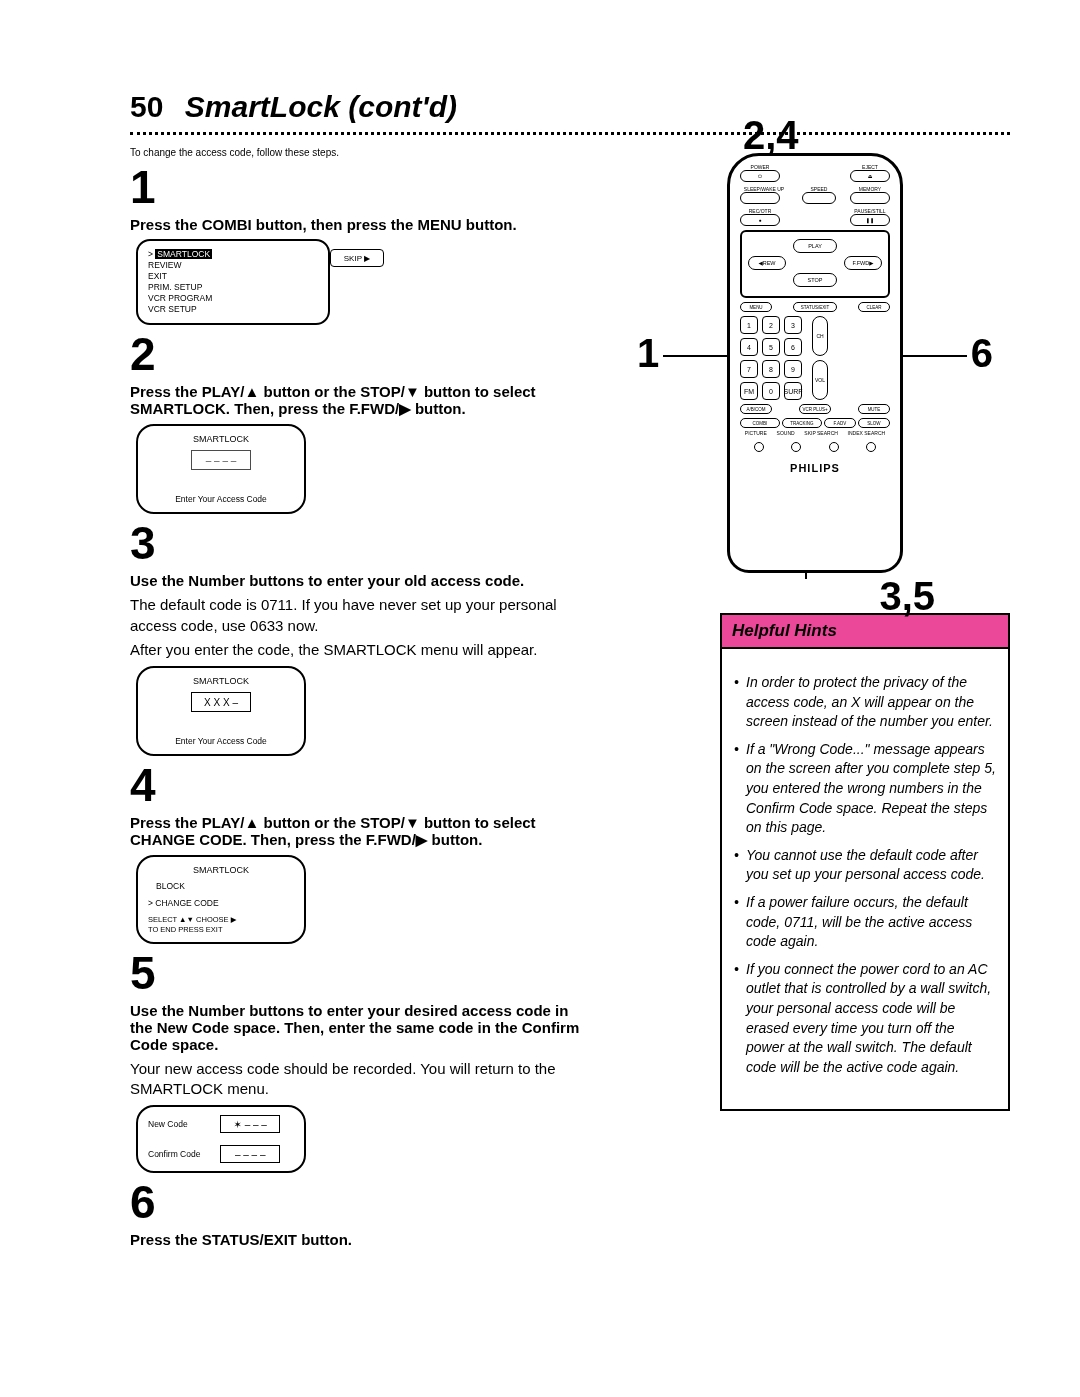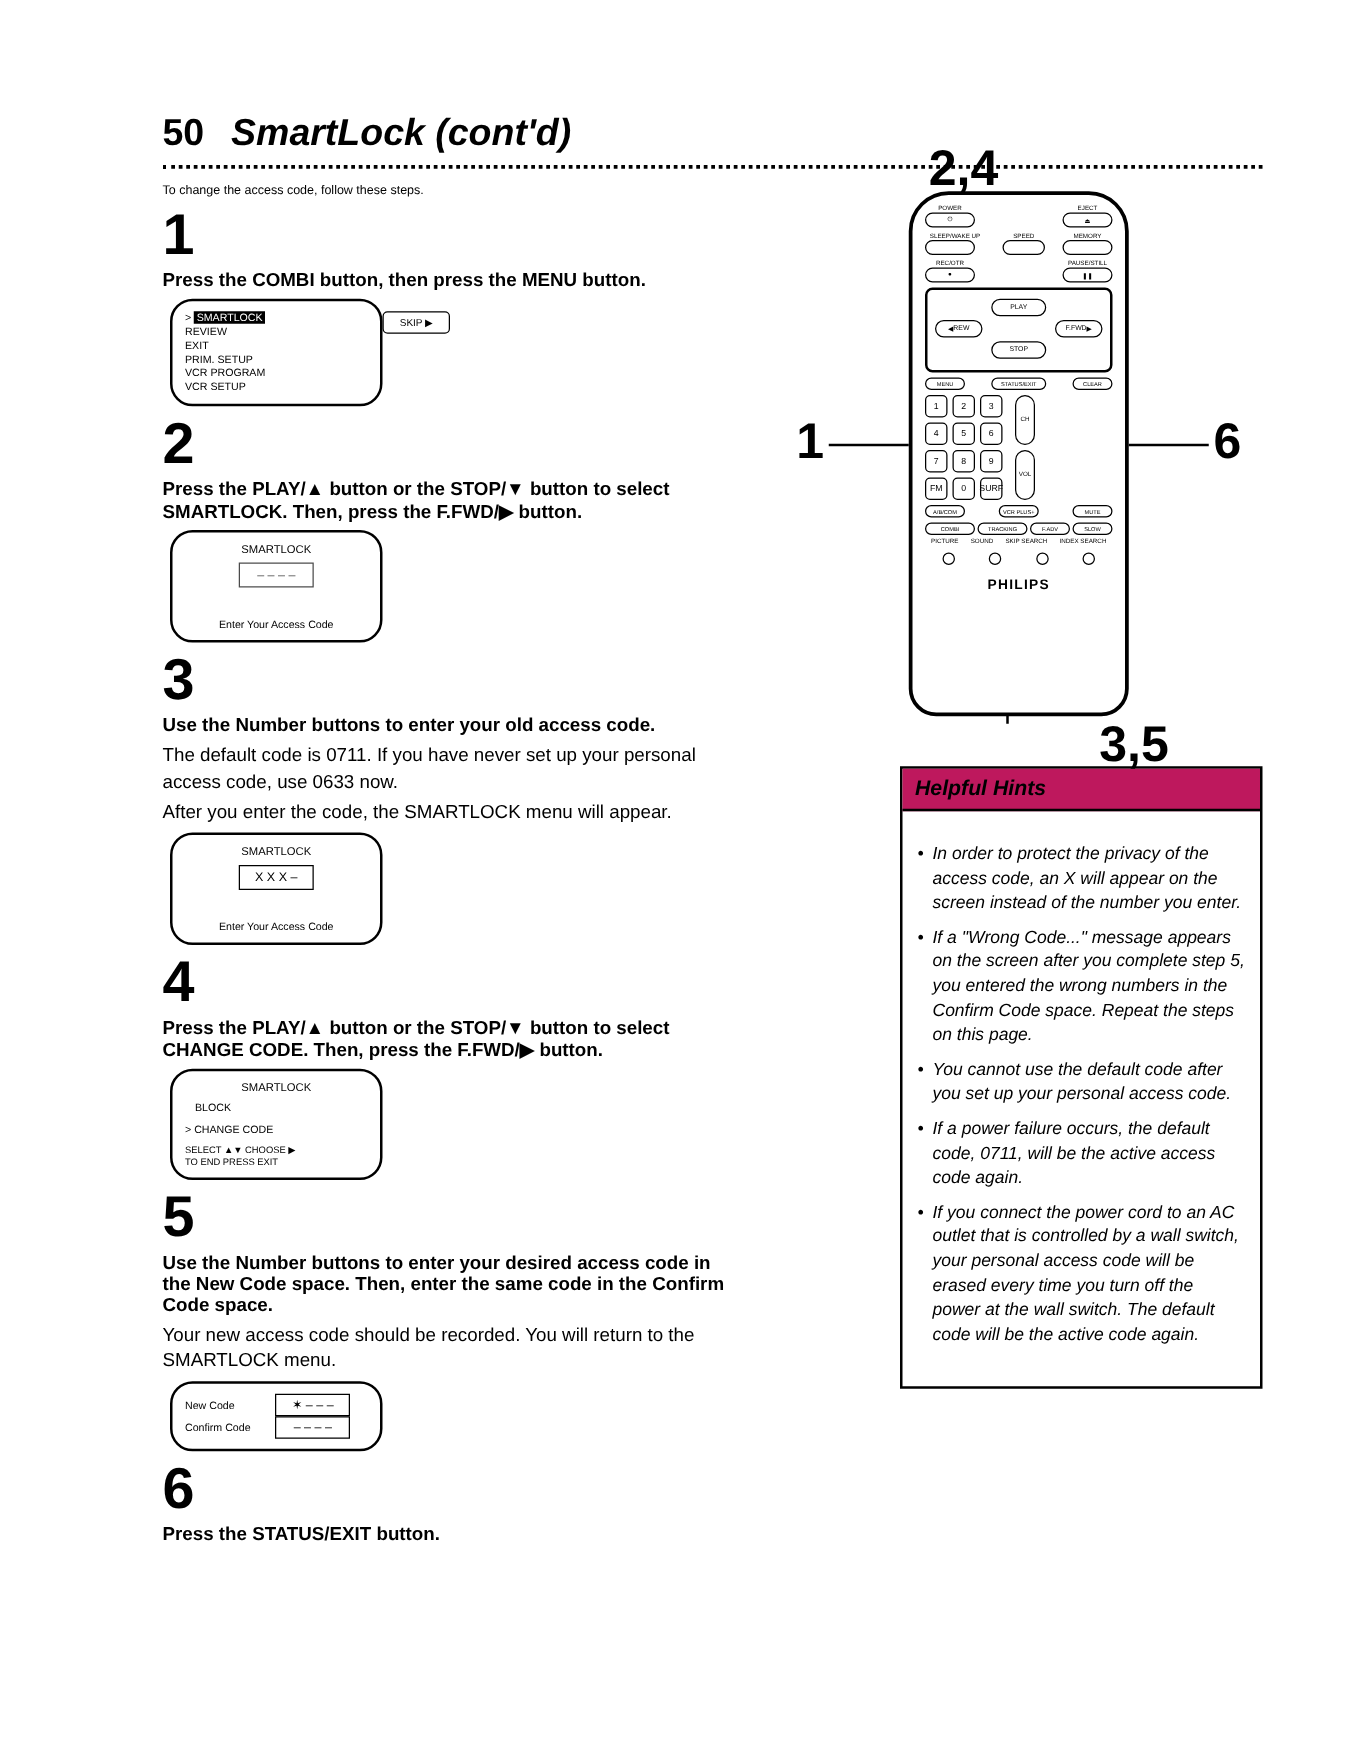--- a/index.html
+++ b/index.html
@@ -31,21 +31,21 @@
   .screen {
     border: 2px solid #000;
     border-radius: 18px;
     width: 170px;
     padding: 8px 10px;
     font-size: 9px;
     margin: 6px 0 6px 6px;
     position: relative;
     background: #fff;
   }
-  .screen.s1 { width: 170px; }
+  .screen.s1 { width: 194px; border-radius: 14px; }
   .screen.s1 .press-pill {
     position: absolute;
     right: -56px; top: 8px;
     width: 54px; height: 18px;
     border: 1px solid #000;
     border-radius: 4px;
     font-size: 8px;
     display: flex; align-items: center; justify-content: center;
     gap: 2px;
   }
@@ -55,21 +55,21 @@
   .screen .hl { background: #000; color: #fff; padding: 0 2px; }
   .codebox {
     border: 1px solid #000;
     width: 60px; height: 20px;
     margin: 4px auto;
     display: flex; align-items: center; justify-content: space-around;
     font-size: 10px;
   }
   .codebox.dim { opacity: .7; }
   .screen .fine { font-size: 7.5px; line-height: 1.25; margin-top: 6px; }
-  .nc-grid { display: grid; grid-template-columns: auto auto; gap: 0 6px; align-items: center; font-size: 8.5px; }
+  .nc-grid { display: grid; grid-template-columns: auto auto; gap: 12px 6px; align-items: center; font-size: 8.5px; }
   .dashbox { border: 1px solid #000; width: 60px; height: 18px; display: flex; align-items: center; justify-content: space-around; font-size: 10px; }
 
   
   .remote-wrap { position: relative; margin: 6px auto 14px auto; width: 260px; }
   .callout { position: absolute; font-size: 40px; font-weight: bold; }
   .co-24 { top: -40px; left: 58px; }
   .co-1 { top: 178px; left: -48px; }
   .co-6 { top: 178px; right: -48px; }
   .co-35 { bottom: -46px; right: 10px; }
   .lead-v { position: absolute; width: 2px; background: #000; }
@@ -104,21 +104,21 @@
   .num { border: 1.5px solid #000; border-radius: 4px; display:flex; align-items:center; justify-content:center; font-size: 7px; }
   .side-btns { display:flex; flex-direction: column; gap: 4px; margin-left: 4px; }
   .vside { border: 1.5px solid #000; border-radius: 9px; width: 16px; height: 40px; display:flex; align-items:center; justify-content:center; font-size:5px; }
   .tiny-row { display:flex; justify-content:space-between; margin-top: 4px; }
   .tiny { border:1.5px solid #000; border-radius:10px; width: 32px; height: 10px; font-size:4.5px; display:flex;align-items:center;justify-content:center;}
   .dot-row { display:flex; justify-content:space-around; margin: 6px 0 2px 0; }
   .brand { text-align:center; font-family: Arial; font-weight: bold; font-size: 11px; letter-spacing: 1px; margin-top: 10px; }
 
   
   .hints { border: 2px solid #000; margin-top: 40px; width: 290px; margin-left: auto; }
-  .hints-head { background: #be185d; border-bottom: 2px solid #000; padding: 6px 10px; font-style: italic; font-weight: bold; font-size: 17px; }
+  .hints-head { background: #ec4899; border-bottom: 2px solid #000; padding: 6px 10px; font-style: italic; font-weight: bold; font-size: 17px; }
   .hints-body { padding: 24px 12px; font-size: 14px; font-style: italic; line-height: 1.4; }
   .hints-body ul { list-style: none; }
   .hints-body li { position: relative; padding-left: 12px; margin-bottom: 8px; }
   .hints-body li::before { content: "•"; position: absolute; left: 0; }
 </style>
 </head>
 <body>
 
 <div class="title-row">
   <span class="page-num">50</span>

